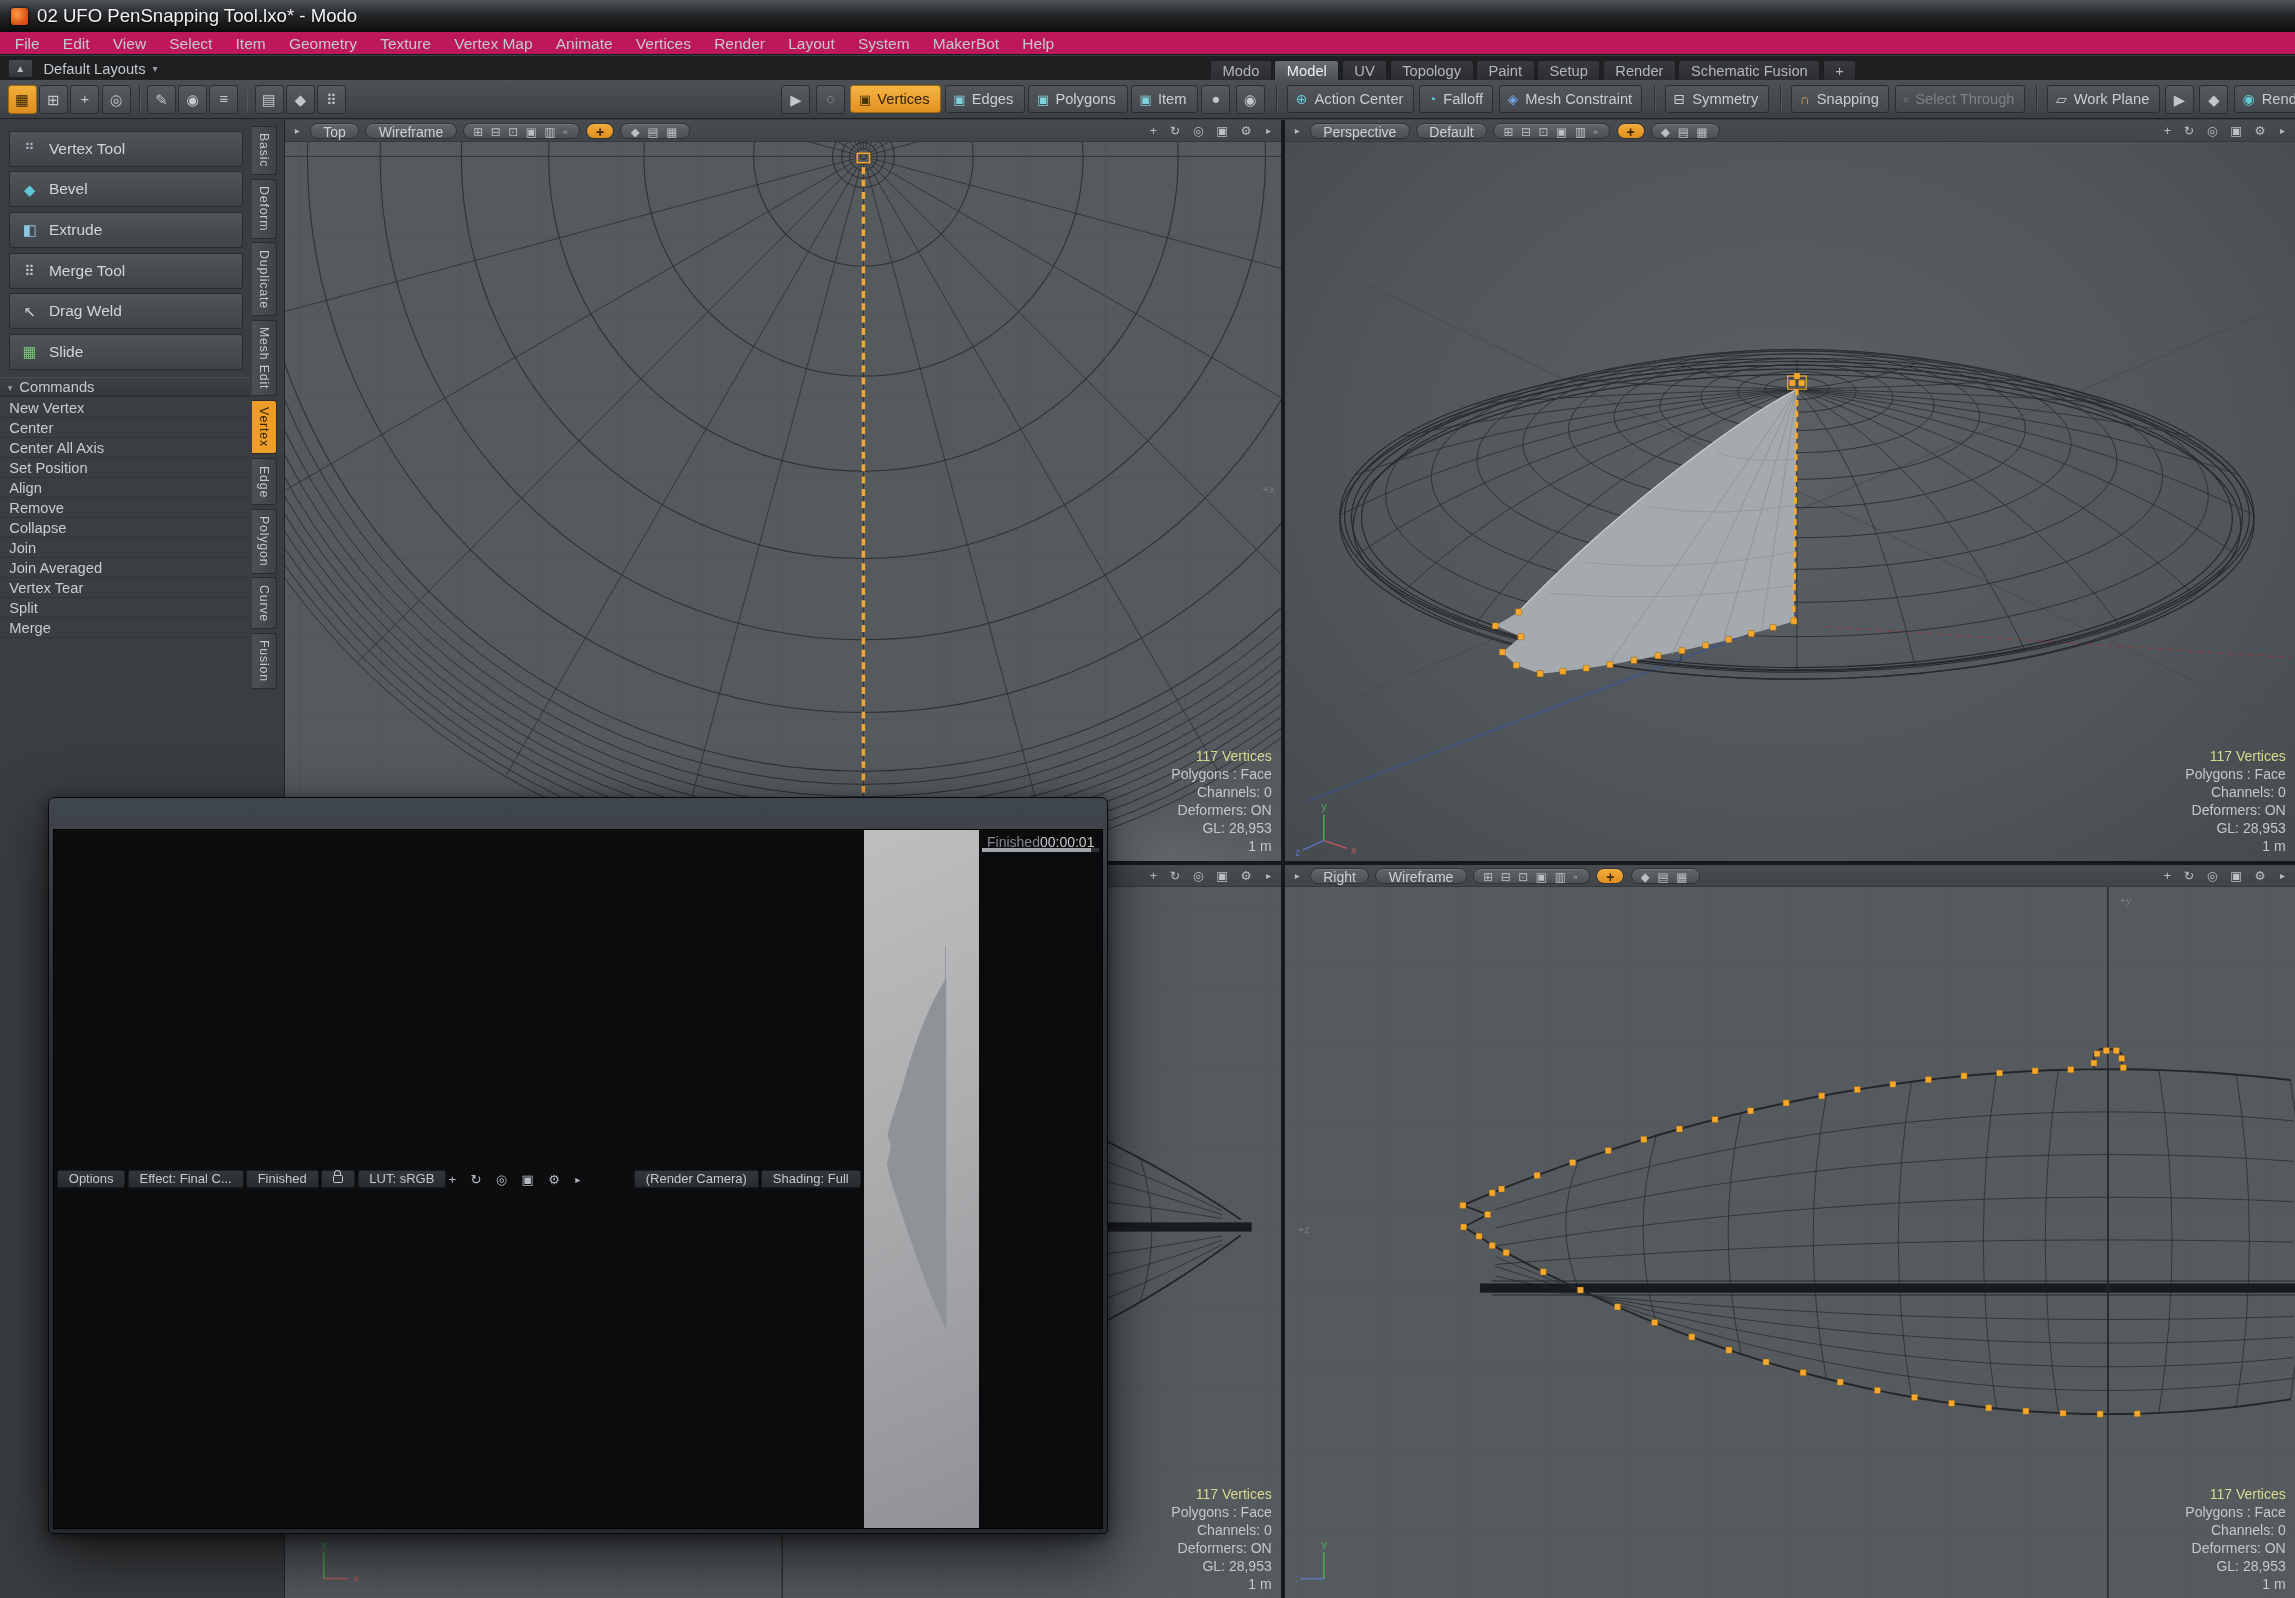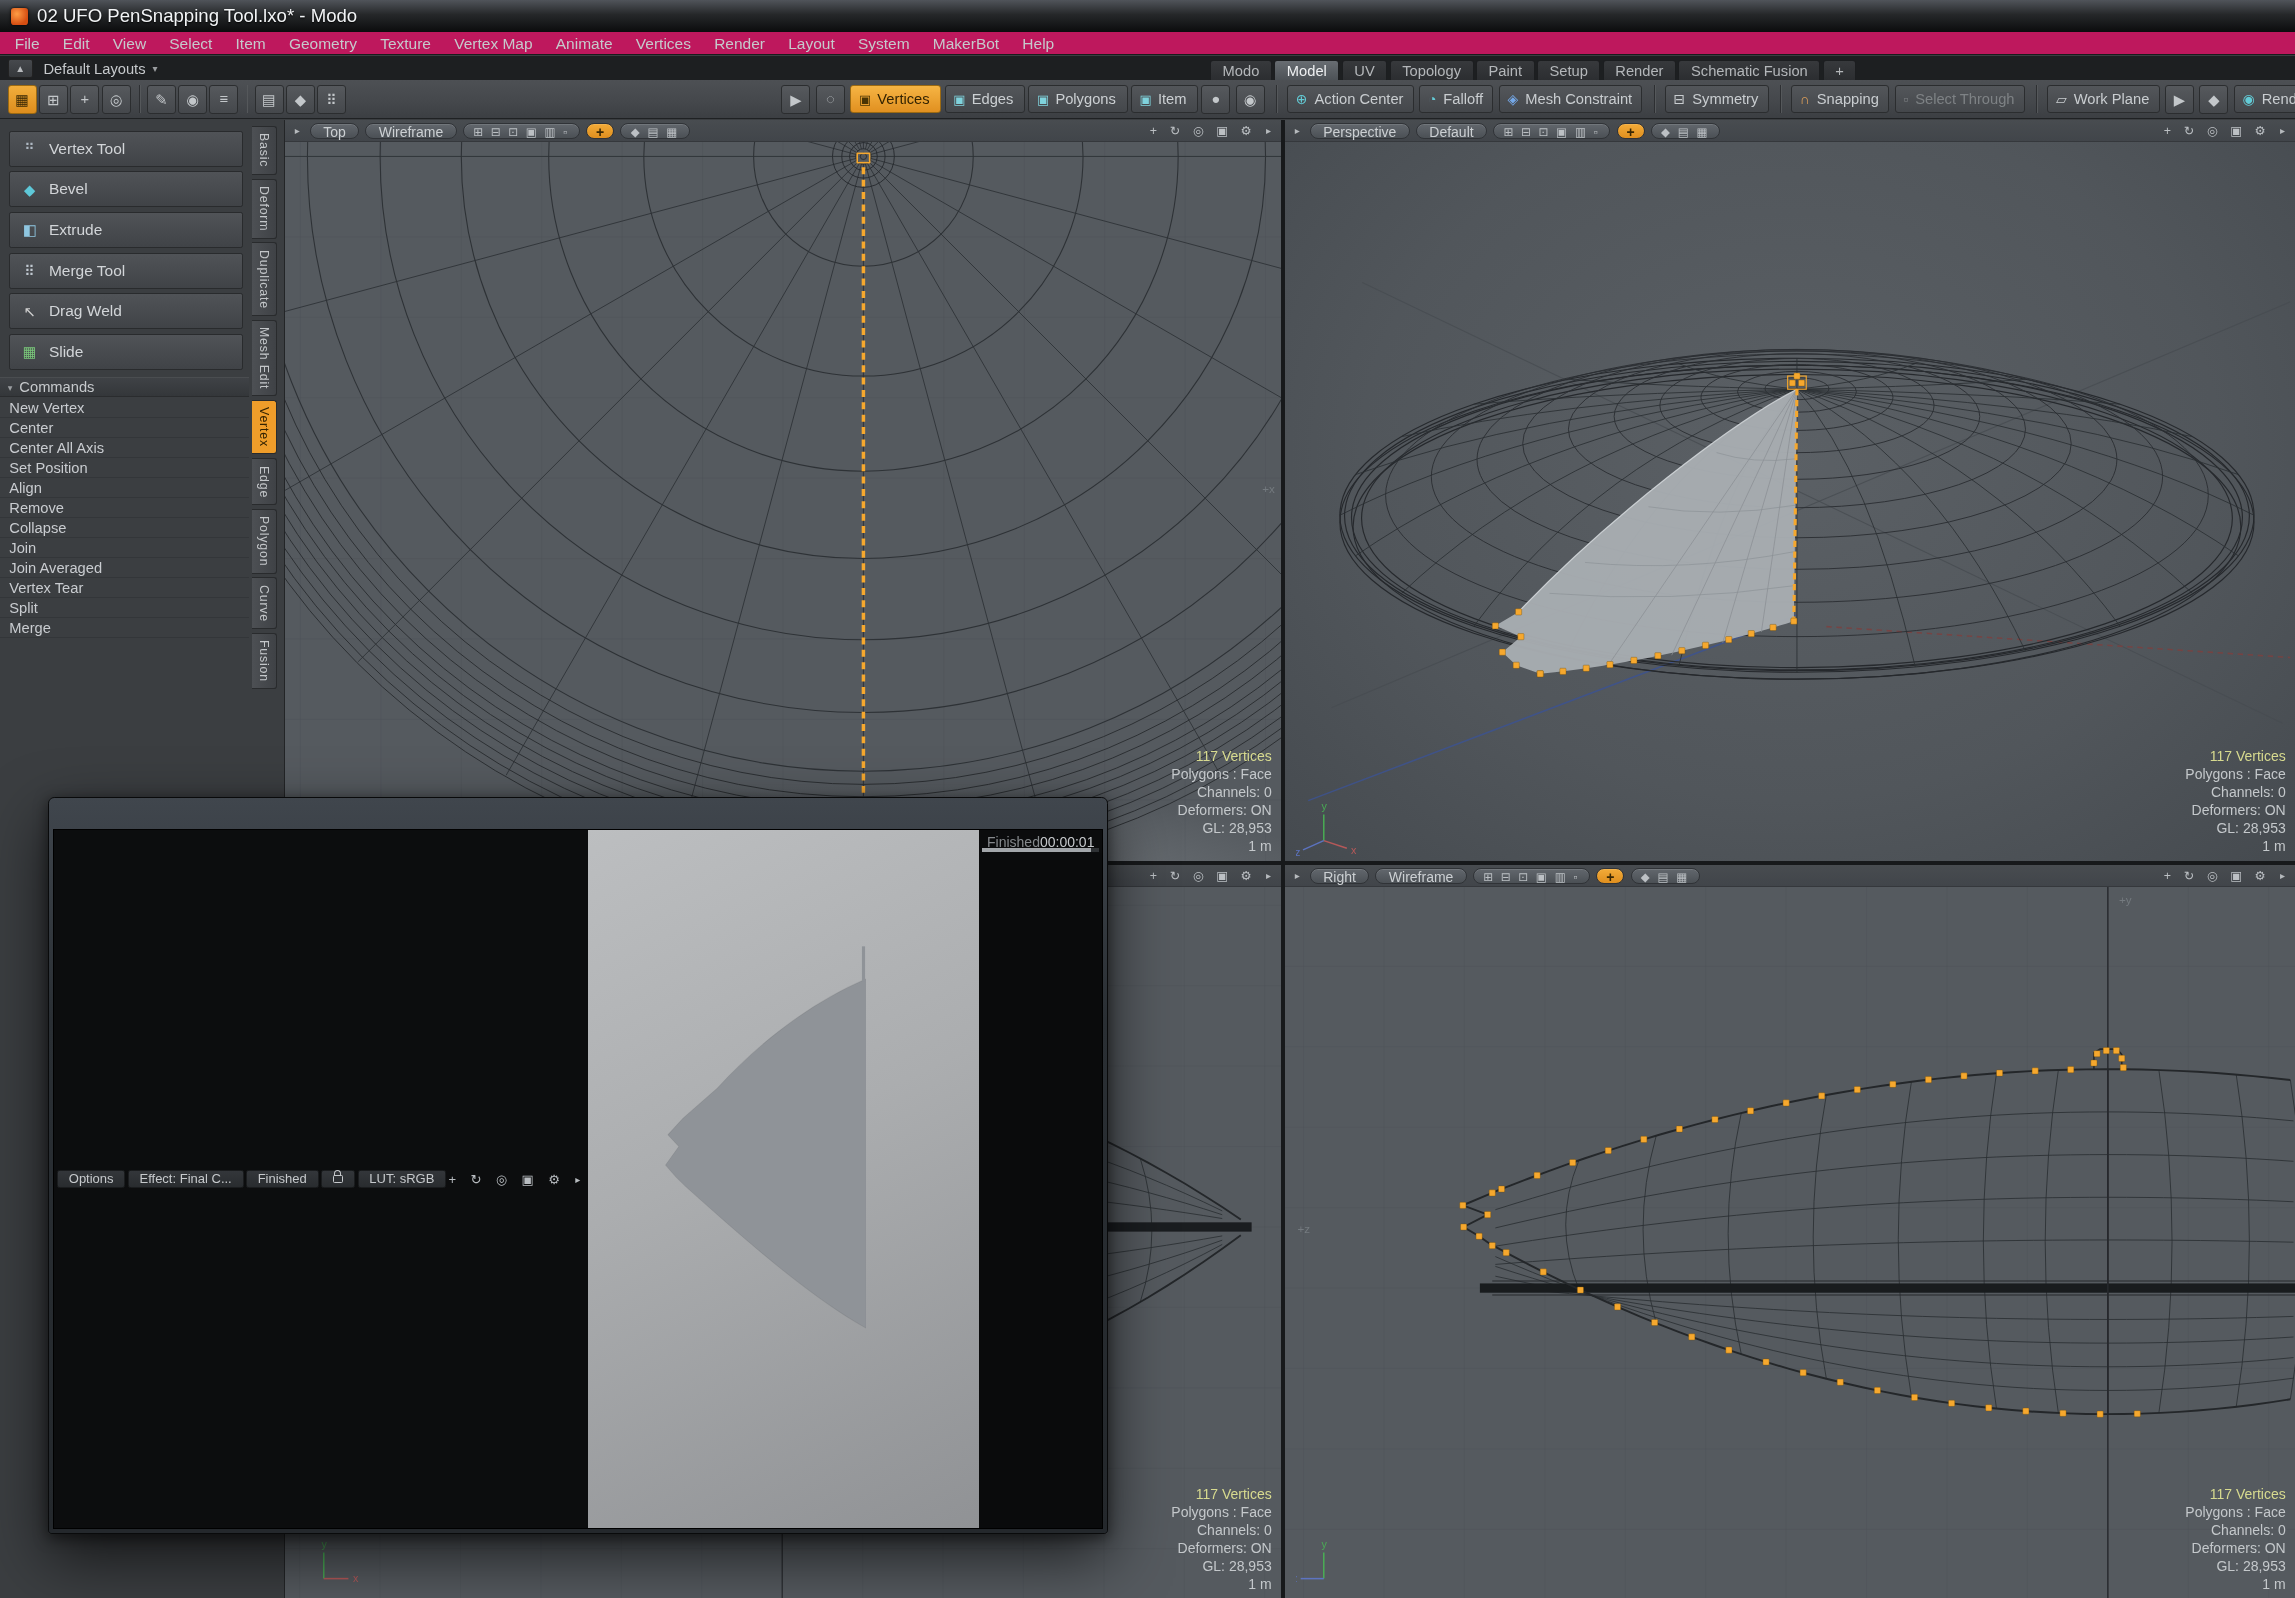--- a/index.html
+++ b/index.html
@@ -699,20 +699,24 @@
         <span class="pv-btn">Options</span>
         <span class="pv-btn">Effect: Final C...</span>
         <span class="pv-btn">Finished</span>
         <span class="pv-btn">
             <span class="lock"></span>
           </span>
         <span class="pv-btn">LUT: sRGB</span>
         <span class="pv-nav">+ ↻ ◎ ▣ ⚙</span>
         <span class="pv-tri">▸</span>
       </div>
+      <div class="pv-row pv-row2">
+        <span class="pv-btn">(Render Camera)</span>
+        <span class="pv-btn">Shading: Full</span>
+      </div>
       <div class="pv-image">
         <svg viewBox="0 0 1000 600" preserveAspectRatio="none">
           <path d="M 710,128 C 560,150 430,185 330,222 L 242,248 L 204,262 L 232,272 L 198,288 L 224,298 L 248,306
                    C 400,352 570,402 710,428 Z" fill="#8f9398" stroke="rgba(0,0,0,0.07)" stroke-width="1"></path>
           <path d="M 700,100 L 708,100 L 708,130 L 700,130 Z" fill="#8f9398"></path>
         </svg>
       </div>
       <div class="pv-status">
         <span class="st">Finished</span>
         <span class="pv-time">00:00:01</span>

